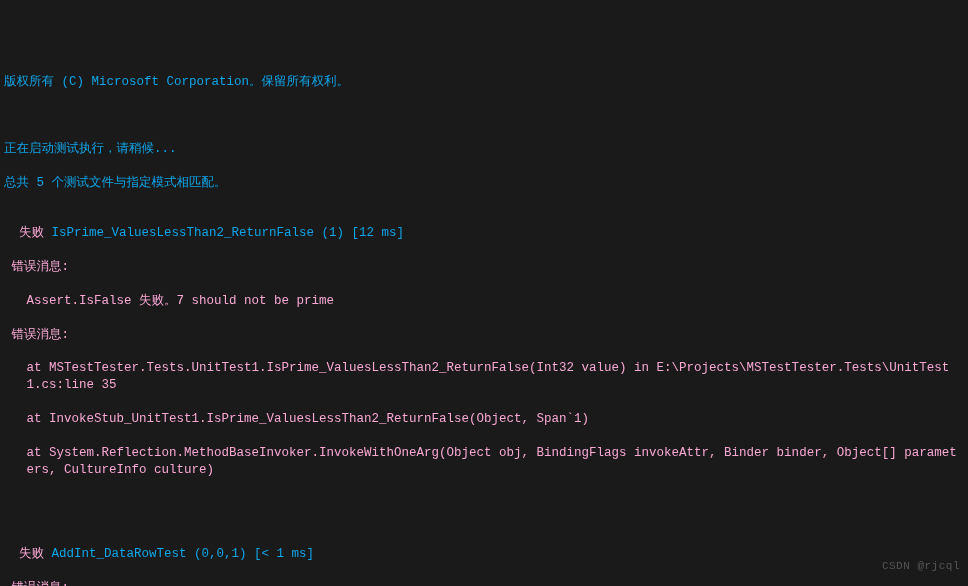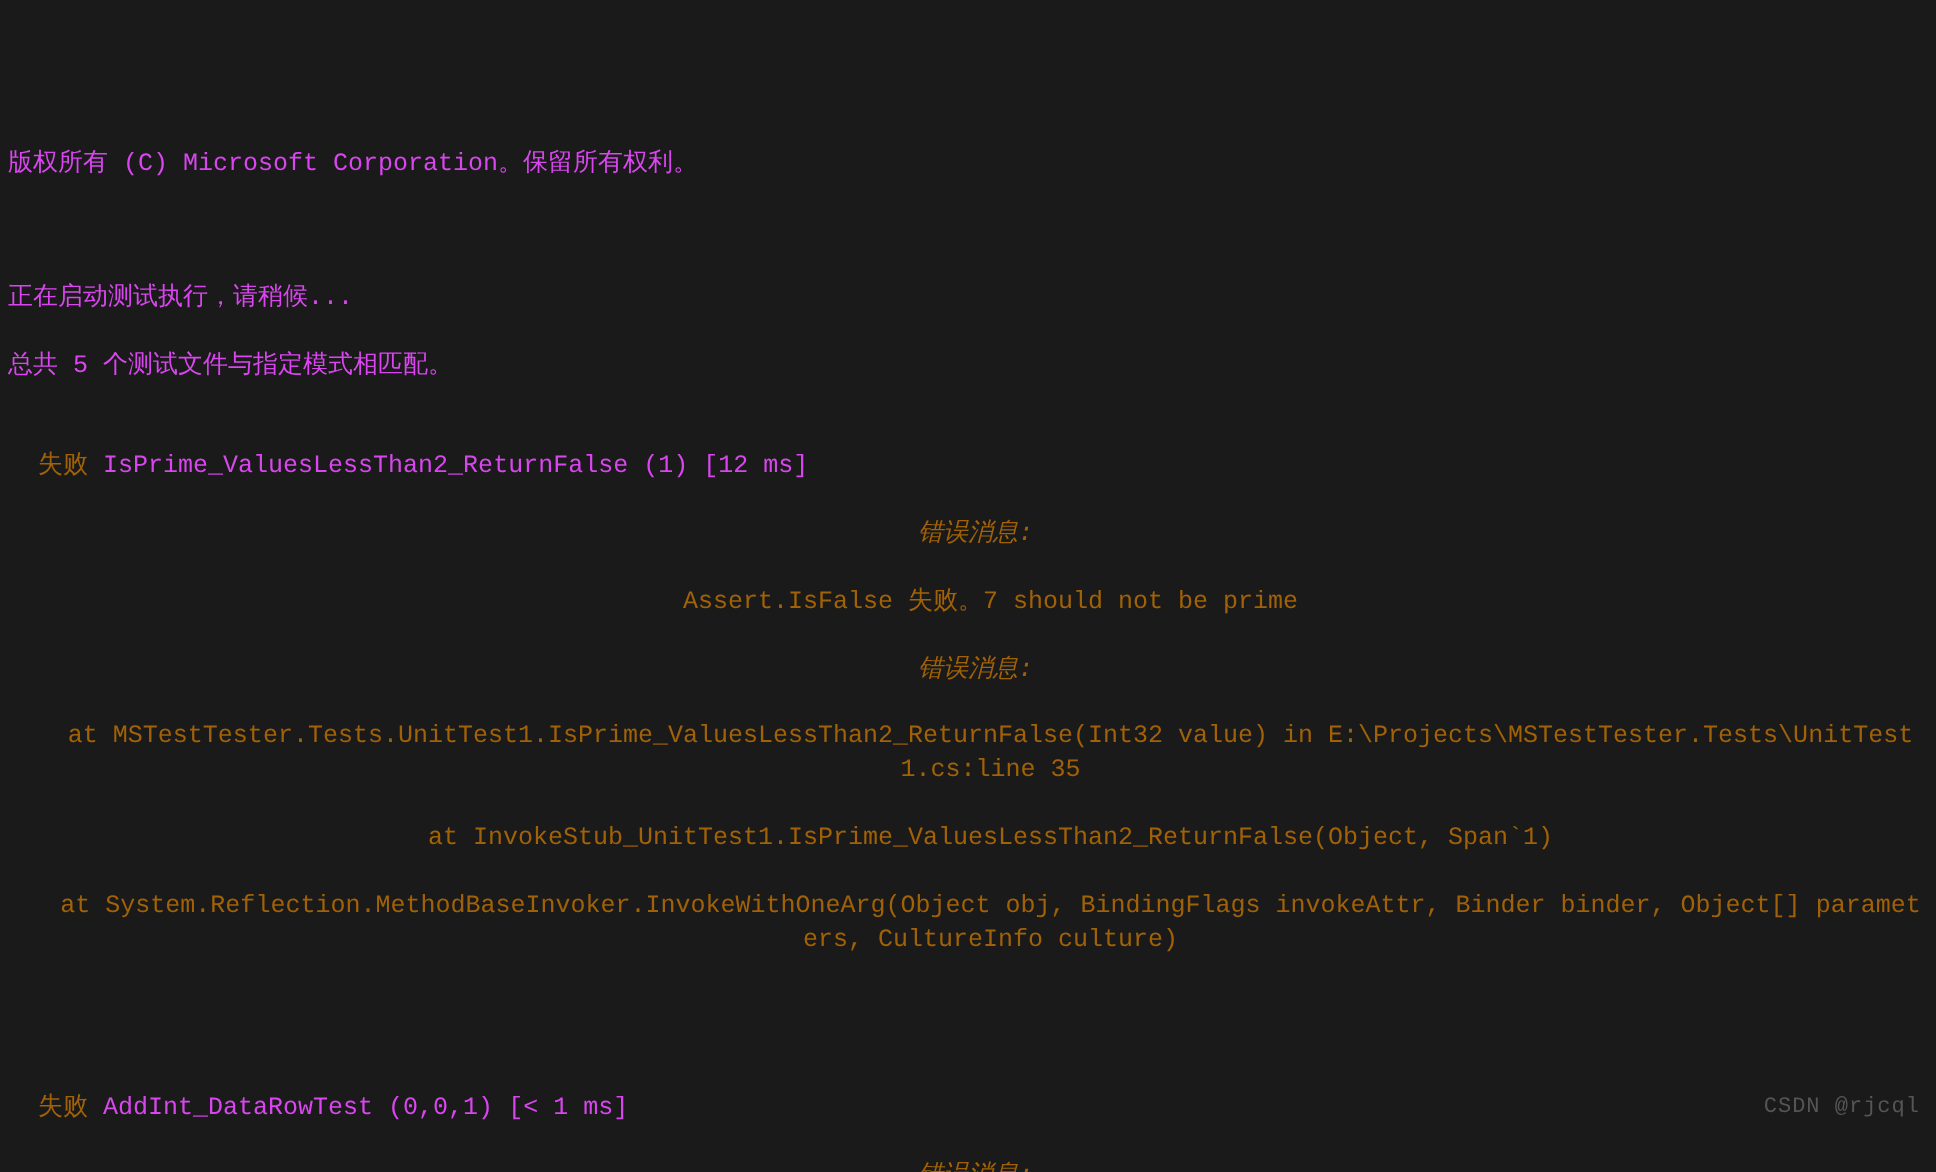--- a/index.html
+++ b/index.html
@@ -11,28 +11,28 @@
       line-height: 1.35;
       padding: 6px 4px;
       width: 968px;
       height: 586px;
       overflow: hidden;
       white-space: pre-wrap;
       word-break: break-all;
       position: relative;
     }
     .ln { display: block; }
-    .red { color: #a16207; text-align: center; }
-    .white { color: #d946ef; }
-    .indent1 { padding-left: 1ch; font-style: italic; }
+    .red { color: #f9a8d4; }
+    .white { color: #0ea5e9; }
+    .indent1 { padding-left: 1ch; }
     .indent3 { padding-left: 3ch; }
     .watermark {
       position: absolute;
       right: 8px;
-      bottom: 24px;
+      bottom: 12px;
       color: #555;
       font-size: 11px;
       pointer-events: none;
       letter-spacing: 0.5px;
     }
   </style>
 </head>
 <body>
 
 

